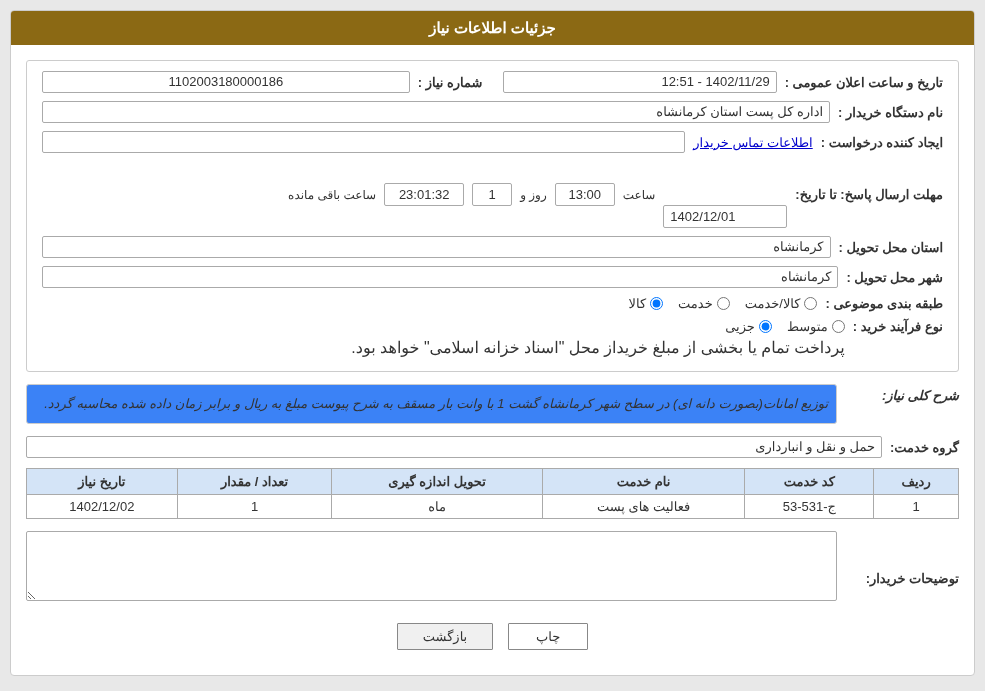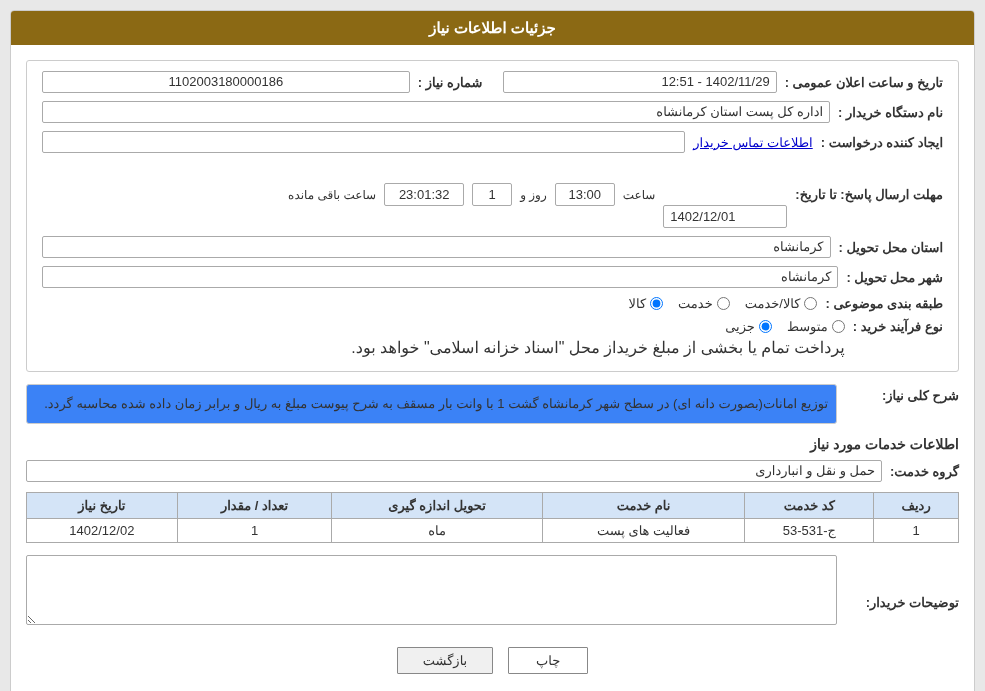--- a/index.html
+++ b/index.html
@@ -235,26 +235,25 @@
               <div class="radio-item">
                 <input type="radio" name="navoe" checked="" style="">
                 <span>جزیی</span>
               </div>
             </div>
             <div style="font-size:16px; color:#333;">پرداخت تمام یا بخشی از مبلغ خریداز محل "اسناد خزانه اسلامی" خواهد بود.</div>
           </div>
         </div>
       </div>
 
-      <div style="display:flex; gap:12px; align-items:flex-start; margin-bottom:12px;">
+      <div style="display:flex; gap:12px; align-items:flex-start; margin-bottom:12px;font-style:italic;">
         <span class="bold-label" style="min-width:110px; padding-top:4px;">شرح کلی نیاز:</span>
         <div style="flex:1; border:1px solid #ccc; border-radius:3px; padding:8px; background:#3b82f6; font-size:13px; line-height:1.7;">توزیع امانات(بصورت دانه ای) در سطح شهر کرمانشاه گشت 1 با وانت بار مسقف به شرح پیوست مبلغ به ریال و برابر زمان داده شده محاسبه گردد.</div>
       </div>
 
-      <div class="section-header">اطلاعات خدمات مورد نیاز</div>
 
       <div style="display:flex; align-items:center; gap:8px; margin-bottom:10px;">
         <span class="bold-label">گروه خدمت:</span>
         <div class="val-box" style="flex:1;text-align:right;">حمل و نقل و انبارداری</div>
       </div>
 
       <div class="table-section">
         <table class="data-table">
           <thead>
             <tr>

